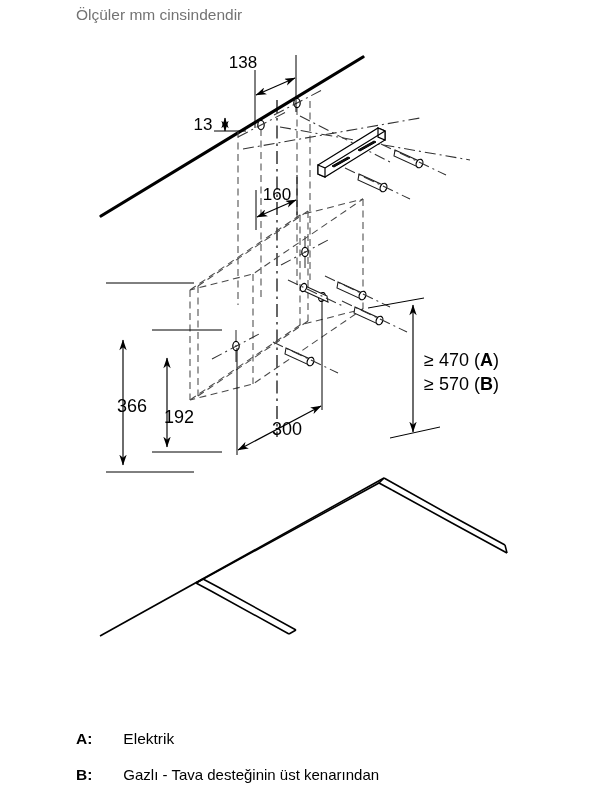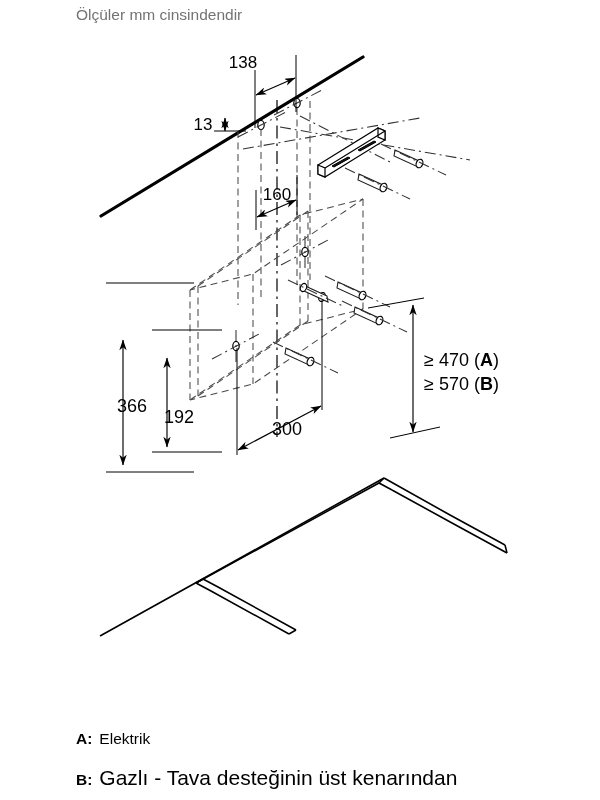--- a/index.html
+++ b/index.html
@@ -35,20 +35,21 @@
     font-size: 15.5px;
   }
   .dim-text {
     font-size: 17px;
   }
   .dim-text-lg {
     font-size: 18px;
   }
   .legend-text {
     font-size: 15.5px;
+    margin-left: 24px;
   }
   .legend-key {
     font-size: 15.5px;
     font-weight: bold;
   }
   .bold-paren {
     font-weight: bold;
   }
   .solid {
     stroke: #000000;
@@ -319,16 +320,16 @@
     <span class="txt title-text" style="font-size:15.5px; color:#737373;">Ölçüler mm cinsindendir</span>
   </div>
 
   <div style="position:absolute; left:76px; top:730px; display:flex; gap:7px; align-items:baseline;">
     <span class="txt legend-key" style="font-size:15.5px;">A:</span>
     <span class="txt legend-text" style="font-size:15.5px;">Elektrik</span>
   </div>
 
   <div style="position:absolute; left:76px; top:766px; display:flex; gap:7px; align-items:baseline;">
     <span class="txt legend-key" style="font-size:15.5px;">B:</span>
-    <span class="txt legend-text" style="font-size:21px;">Gazlı - Tava desteğinin üst kenarından</span>
+    <span class="txt legend-text" style="font-size:15px;">Gazlı - Tava desteğinin üst kenarından</span>
   </div>
 
 </div>
 
 </body></html>

